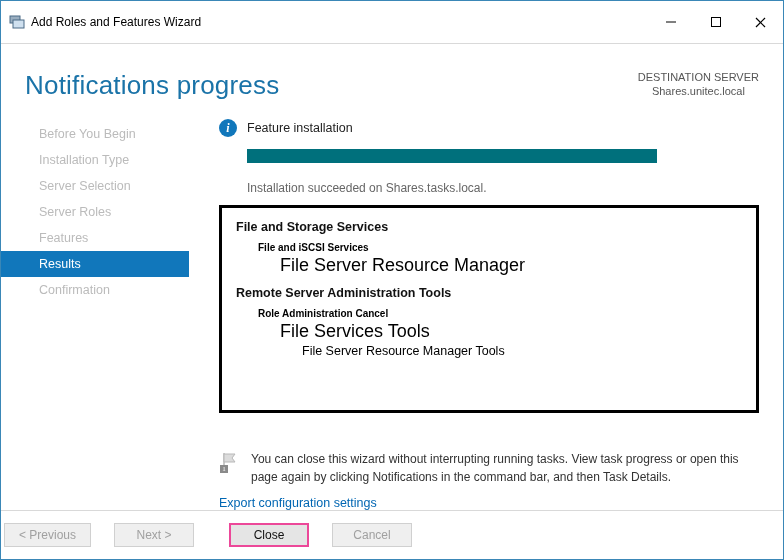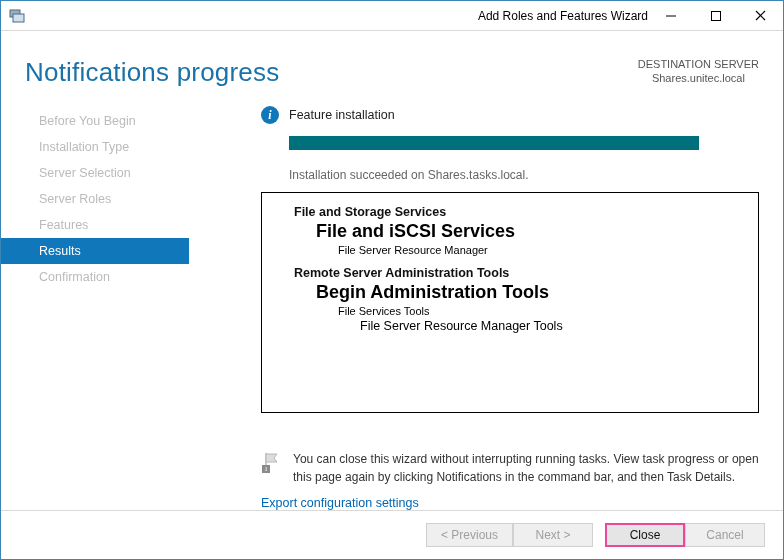--- a/index.html
+++ b/index.html
@@ -1,60 +1,60 @@
 <!DOCTYPE html>
 <html><head>
 <meta charset="utf-8">
 <style>
   * { box-sizing: border-box; margin: 0; padding: 0; }
   body { font-family: "Segoe UI", Tahoma, sans-serif; font-size: 12px; background: #fff; }
   .window { width: 784px; height: 560px; border: 1px solid #3a87b7; position: relative; display: flex; flex-direction: column; background: #fff; }
-  .titlebar { height: 30px; display: flex; align-items: center; border-bottom: 1px solid #d9d9d9; text-align: right; }
+  .titlebar { height: 43px; display: flex; align-items: center; border-bottom: 1px solid #d9d9d9; }
   .titlebar .icon { width: 16px; height: 16px; margin-left: 8px; margin-right: 6px; display: inline-flex; }
   .titlebar .title { flex: 1; font-size: 12px; color: #000; }
   .winbtns { display: flex; height: 100%; }
   .winbtn { width: 45px; display: flex; align-items: center; justify-content: center; }
   .winbtn svg { display: block; }
   
   .header-section { padding: 26px 24px 18px 24px; display: flex; align-items: flex-start; }
   .page-title { font-size: 26px; font-weight: 300; color: #1a73a8; letter-spacing: 0.2px; }
   .dest { margin-left: auto; text-align: center; font-size: 11px; color: #555; line-height: 1.3; }
   .dest-label { color: #555; }
   .dest-server { color: #555; }
   
-  .body { flex: 1; display: flex; padding: 0 0 0 0; overflow: hidden; gap: 42px; }
+  .body { flex: 1; display: flex; padding: 0 0 0 0; overflow: hidden; }
   .sidebar { width: 188px; padding-top: 2px; }
   .step { padding: 6px 0 6px 38px; font-size: 12.5px; color: #bbb; }
   .step.active { background: #1177bb; color: #fff; }
   
   .main { flex: 1; padding: 0 24px 0 30px; display: flex; flex-direction: column; }
   .section-label { font-size: 12.5px; color: #333; margin-bottom: 14px; }
   
   .feature-row { display: flex; align-items: center; margin-bottom: 6px; }
   .info-icon { width: 18px; height: 18px; border-radius: 50%; background: #1177bb; color: #fff; display: inline-flex; align-items: center; justify-content: center; font-style: italic; font-family: Georgia, serif; font-weight: bold; font-size: 12px; margin-right: 10px; flex-shrink: 0; }
   .feature-text { font-size: 12.5px; color: #222; }
   
   .progress-wrap { margin: 6px 0 10px 28px; }
   .progress-bar { width: 410px; height: 14px; background: #00707c; }
   .status-text { font-size: 12px; color: #666; margin: 8px 0 10px 28px; }
   
-  .install-box { border: 1px solid #000000; padding: 10px 14px 10px 32px; height: 224px; overflow: auto; }
+  .install-box { border: 3px solid #000000; padding: 10px 14px 10px 14px; height: 224px; overflow: auto; }
   .tree-root { font-size: 12.5px; color: #111; font-weight: 600; margin-top: 2px; }
-  .tree-l1 { padding-left: 22px; font-weight: 600; margin-top: 2px; font-size: 18px;}
-  .tree-l2 { padding-left: 44px; font-weight: 400; margin-top: 2px; font-size: 11px;}
+  .tree-l1 { padding-left: 22px; font-weight: 600; margin-top: 8px; font-size: 10px;}
+  .tree-l2 { padding-left: 44px; font-weight: 400; margin-top: 2px; font-size: 18px;}
   .tree-l3 { padding-left: 66px; font-weight: 400; margin-top: 2px; font-size: 12.5px;}
   .tree-root.second { margin-top: 10px; }
   
   .note-row { display: flex; margin-top: 38px; align-items: flex-start; }
   .flag-icon { width: 22px; height: 22px; margin-right: 10px; flex-shrink: 0; position: relative; }
   .note-text { font-size: 12px; color: #333; line-height: 1.45; }
   
   .export-link { color: #0066b3; font-size: 12.5px; margin-top: 10px; cursor: pointer; display: inline-block; }
   
-  .footer { border-top: 1px solid #d9d9d9; padding: 12px 18px; display: flex; justify-content: flex-end; gap: 0; }
+  .footer { border-top: 1px solid #d9d9d9; padding: 12px 3px; display: flex; gap: 23px; }
   .btn { min-width: 80px; height: 24px; border: 1px solid #adadad; background: #e9e9e9; font-size: 12px; color: #333; padding: 0 14px; cursor: pointer; }
   .btn.disabled { color: #a0a0a0; background: #efefef; border-color: #d0d0d0; cursor: default; }
   .btn.default { border: 2px solid #ec4899; background: #e5e5e5; color: #111; }
   .btn + .btn.gap { margin-left: 12px; }
 </style>
 </head>
 <body>
 
 <div class="window">
 
@@ -115,21 +115,21 @@
       <div class="progress-wrap">
         <div class="progress-bar"></div>
       </div>
       <div class="status-text">Installation succeeded on Shares.tasks.local.</div>
 
       <div class="install-box">
         <div class="tree-root">File and Storage Services</div>
         <div class="tree-l1">File and iSCSI Services</div>
         <div class="tree-l2">File Server Resource Manager</div>
         <div class="tree-root second">Remote Server Administration Tools</div>
-        <div class="tree-l1">Begin Administration Tools</div>
+        <div class="tree-l1">Role Administration Cancel</div>
         <div class="tree-l2">File Services Tools</div>
         <div class="tree-l3">File Server Resource Manager Tools</div>
       </div>
 
       <div class="note-row">
         <span class="flag-icon">
           <svg width="22" height="22" viewBox="0 0 22 22">
             <path d="M5 2 L5 20" stroke="#b8b8b8" stroke-width="1.5"></path>
             <path d="M5 3 L16 3 L13 7 L16 11 L5 11 Z" fill="#dcdcdc" stroke="#b8b8b8" stroke-width="1"></path>
             <rect x="1" y="14" width="8" height="8" fill="#8a8a8a"></rect>

